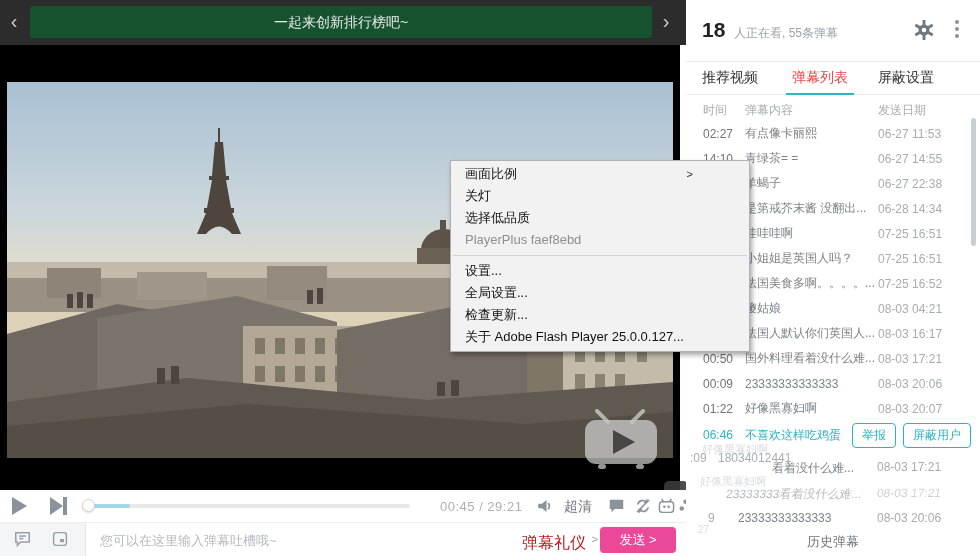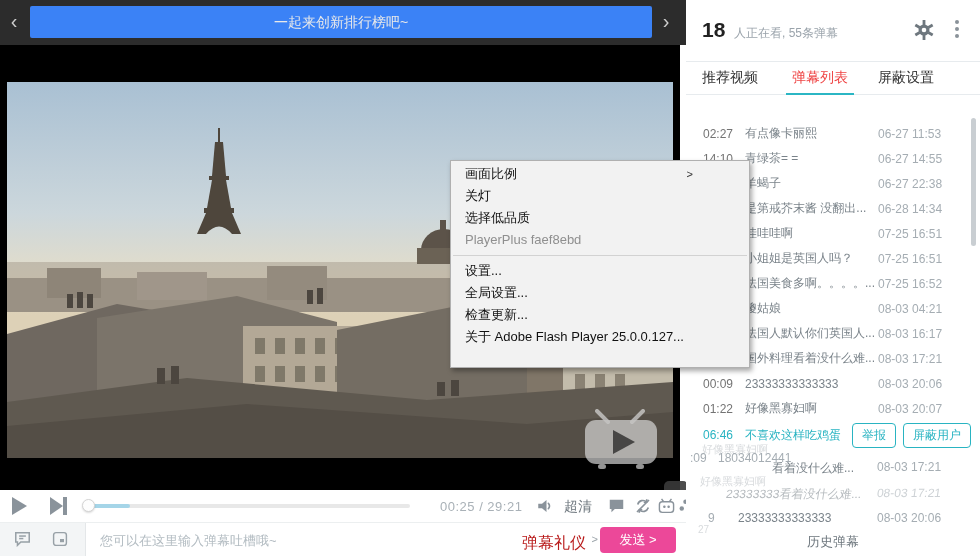--- a/index.html
+++ b/index.html
@@ -2,21 +2,21 @@
 <html><head>
 <meta charset="utf-8">
 <style>
   * { margin:0; padding:0; box-sizing:border-box; }
   html,body { background:#e9e9e9; }
   body { font-family:"Liberation Sans","DejaVu Sans",sans-serif; }
   .app { position:relative; width:980px; height:556px; background:#fff; overflow:hidden; }
 
   
   .topbar { position:absolute; left:0; top:0; width:686px; height:45px; background:#2c2c2c; }
-  .topbar-inner { position:absolute; left:30px; right:34px; top:6px; bottom:7px; background:#3b82f6; border-radius:2px; }
+  .topbar-inner { position:absolute; left:30px; right:34px; top:6px; bottom:7px; background:#14532d; border-radius:2px; }
   .topbar-title { display:block; text-align:center; line-height:32px; color:#e9e9e9; font-size:14px; }
   .nav-arrow { position:absolute; top:0; width:24px; height:45px; line-height:43px; text-align:center; color:#cfcfcf; font-size:20px; cursor:pointer; }
   .nav-prev { left:2px; } .nav-next { right:8px; }
 
   
   .stage { position:absolute; left:0; top:45px; width:680px; height:445px; background:#000; }
   .video-frame { position:absolute; left:7px; top:37px; width:666px; height:376px; overflow:hidden; }
   .watermark { position:absolute; left:582px; top:363px; width:78px; height:64px; opacity:.85; }
   .artifact-blob { position:absolute; left:664px; top:436px; width:24px; height:15px; background:#3a3a3a; border-radius:5px; opacity:.9; }
 
@@ -80,21 +80,21 @@
 
   
   .glitch { position:absolute; left:0; top:440px; width:294px; height:116px; font-size:12px; color:#a5adb3; }
   .g { position:absolute; white-space:nowrap; }
   .g-ghost { opacity:.35; color:#8f979e; }
   .g-skew { opacity:.55; transform:skewX(-8deg); }
   .g-content { color:#7a838a; }
   .history-link { position:absolute; left:0; right:0; top:93px; text-align:center; font-size:13px; color:#6e777e; cursor:pointer; }
 
   
-  .ctx-menu { position:absolute; left:450px; top:160px; width:300px; background:#f2f2f2; border:1px solid #b0b0b0; box-shadow:2px 3px 5px rgba(0,0,0,.35); z-index:50; padding:2px 0 19px; }
+  .ctx-menu { position:absolute; left:450px; top:160px; width:300px; background:#f2f2f2; border:1px solid #b0b0b0; box-shadow:2px 3px 5px rgba(0,0,0,.35); z-index:50; padding:2px 0 3px; }
   .mi { position:relative; height:22px; line-height:22px; padding:0 14px; font-size:13px; color:#111; cursor:pointer; }
   .mi-disabled { color:#8f8f8f; cursor:default; }
   .mi-sep { height:1px; background:#d2d2d2; margin:4px 2px; }
   .mi-arrow { position:absolute; right:56px; top:0; font-size:11px; color:#333; }
 </style>
 </head>
 <body>
 
 <div class="app">
 
@@ -206,21 +206,21 @@
     <div class="ctl next-icon">
       <svg width="20" height="18" viewBox="0 0 20 18">
           <polygon points="0,0 13,9 0,18" fill="#8a939b"></polygon>
           <rect x="13" y="0" width="4" height="18" fill="#8a939b"></rect>
         </svg>
     </div>
     <div class="ctl progress">
       <div class="buffer"></div>
       <div class="handle"></div>
     </div>
-    <div class="ctl time">00:25 / 29:21</div>
+    <div class="ctl time">00:45 / 29:21</div>
     <div class="ctl vol-icon">
       <svg width="18" height="18" viewBox="0 0 24 24">
           <path d="M3 9h5l6-5v16l-6-5H3z" fill="#8a939b"></path>
           <path d="M16.5 8.5c2 1.8 2 5.2 0 7" stroke="#8a939b" stroke-width="2.2" fill="none" stroke-linecap="round"></path>
         </svg>
     </div>
     <div class="ctl quality">超清</div>
     <div class="ctl cbubble-icon">
       <svg width="17" height="16" viewBox="0 0 20 19">
           <path d="M2 2h16v11H8l-4 4v-4H2z" fill="#8a939b"></path>
@@ -300,20 +300,25 @@
         </div>
     </div>
 
     <div class="sb-tabs">
       <span class="tab tab-1">推荐视频</span>
       <span class="tab tab-2">弹幕列表</span>
       <span class="tab tab-3">屏蔽设置</span>
       <div class="tab-underline"></div>
     </div>
 
+    <div class="list-header">
+      <span class="lh-time">时间</span>
+      <span class="lh-content">弹幕内容</span>
+      <span class="lh-date">发送日期</span>
+    </div>
 
     <div class="rows">
       <div class="row">
           <span class="c-time">02:27</span>
           <span class="c-content">有点像卡丽熙</span>
           <span class="c-date">06-27 11:53</span>
         </div>
       <div class="row">
           <span class="c-time">14:10</span>
           <span class="c-content">青绿茶= =</span>

